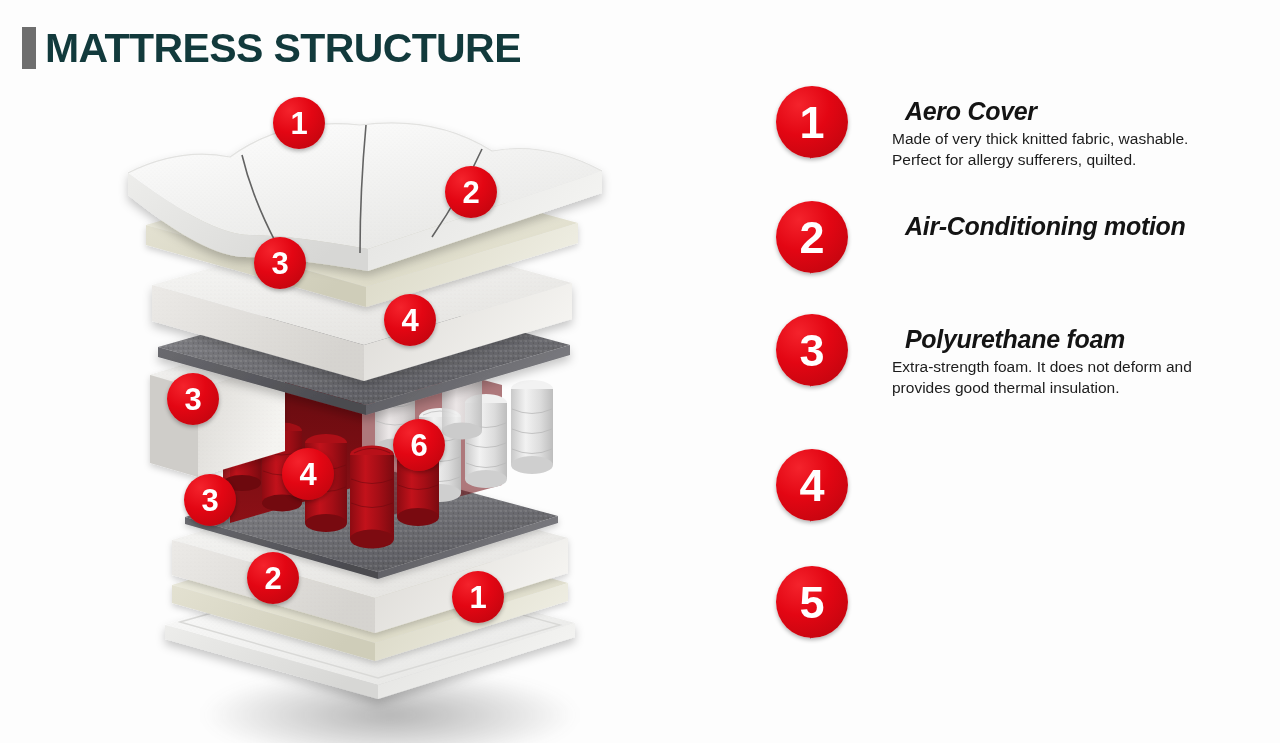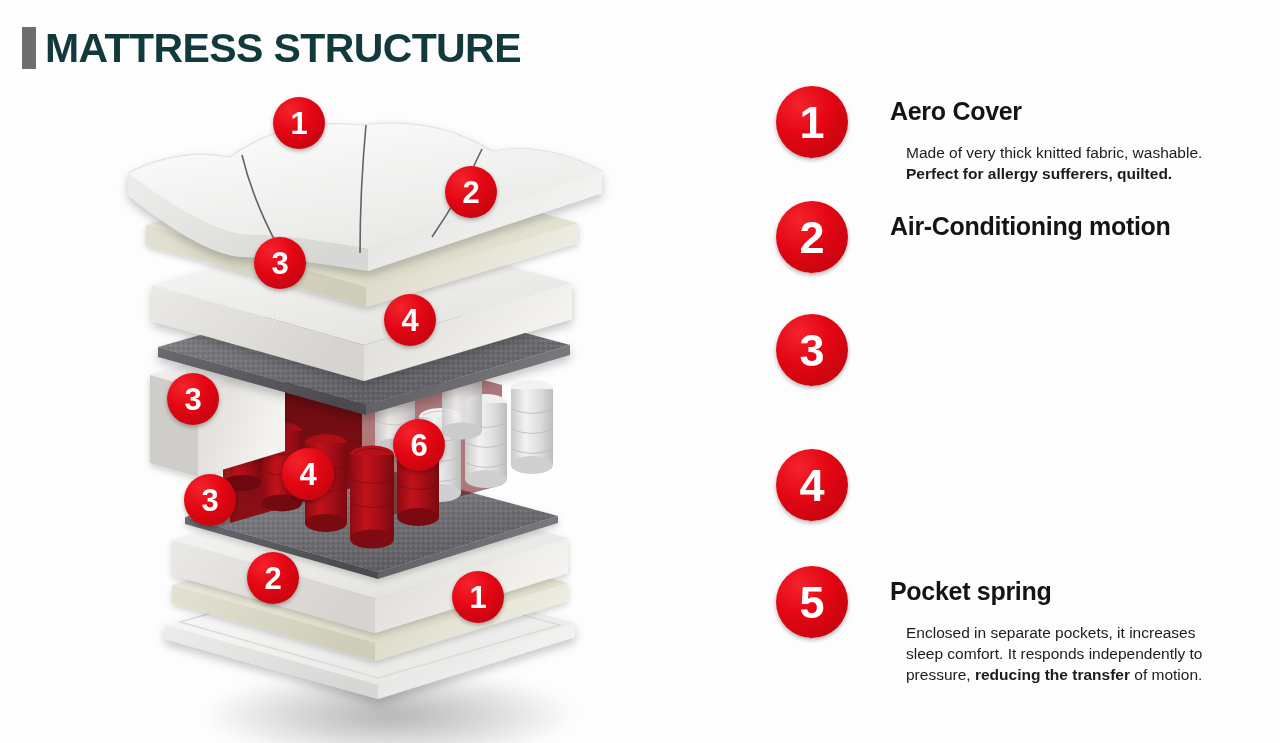--- a/index.html
+++ b/index.html
@@ -54,26 +54,26 @@
   .pin.big{width:72px;height:72px;font-size:45px;}
   .pin.big::after{border-right:13px solid transparent;border-top:22px solid #cf0511;}
 
   
   .legend{position:absolute;left:770px;top:86px;width:500px;}
   .leg-item{position:relative;display:flex;align-items:flex-start;}
   .leg-pin-wrap{width:120px;flex:none;position:relative;height:96px;}
   .leg-body{padding-top:10px;}
   .leg-title{
     font-size:25px;font-weight:bold;color:#141414;
-    letter-spacing:-0.3px;line-height:30px;margin:0 0 2px 0;white-space:nowrap;
+    letter-spacing:-0.3px;line-height:30px;margin:0 0 2px 15px;white-space:nowrap;font-style:italic;
   }
   .leg-desc{
-    font-size:15.5px;color:#1c1c1c;line-height:21px;margin:16px;
-  }
-  .leg-desc b{font-weight:bold;}
+    font-size:15.5px;color:#1c1c1c;line-height:21px;margin:2px;
+  }
+  .leg-desc b{font-weight:normal;}
 </style>
 </head>
 <body>
 
 <div class="page">
 
   <div class="title-row">
     <div class="title-bar"></div>
     <div class="title-text">MATTRESS STRUCTURE</div>
   </div>
@@ -355,33 +355,31 @@
       <div class="leg-body">
         <p class="leg-title">Air-Conditioning motion</p>
       </div>
     </div>
 
     <div class="leg-item" style="height:135px;">
       <div class="leg-pin-wrap">
         <div class="pin big" style="left:6px;top:0px;">3</div>
       </div>
       <div class="leg-body">
+        <p class="leg-title">Polyurethane foam</p>
+        <p class="leg-desc">Extra-strength foam. It does not deform and<br><b>provides good thermal</b> insulation.</p>
       </div>
     </div>
 
     <div class="leg-item" style="height:117px;">
       <div class="leg-pin-wrap">
         <div class="pin big" style="left:6px;top:0px;">4</div>
       </div>
     </div>
 
     <div class="leg-item" style="height:120px;">
       <div class="leg-pin-wrap">
         <div class="pin big" style="left:6px;top:0px;">5</div>
-      </div>
-      <div class="leg-body">
-        <p class="leg-title">Pocket spring</p>
-        <p class="leg-desc">Enclosed in separate pockets, it increases<br>sleep comfort. It responds independently to<br>pressure, <b>reducing the transfer</b> of motion.</p>
       </div>
     </div>
 
   </div>
 </div>
 
 </body></html>

